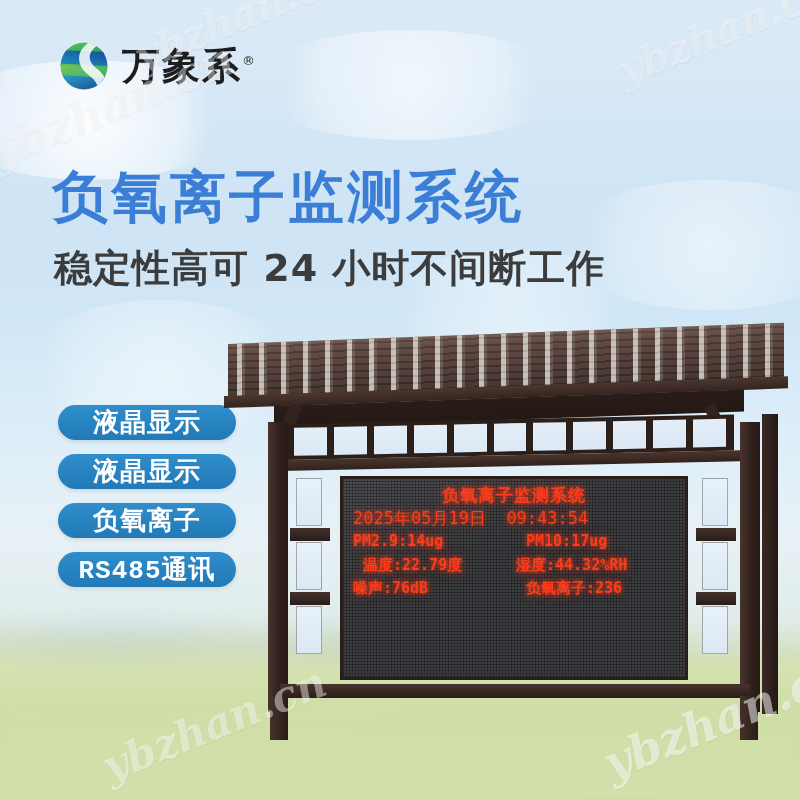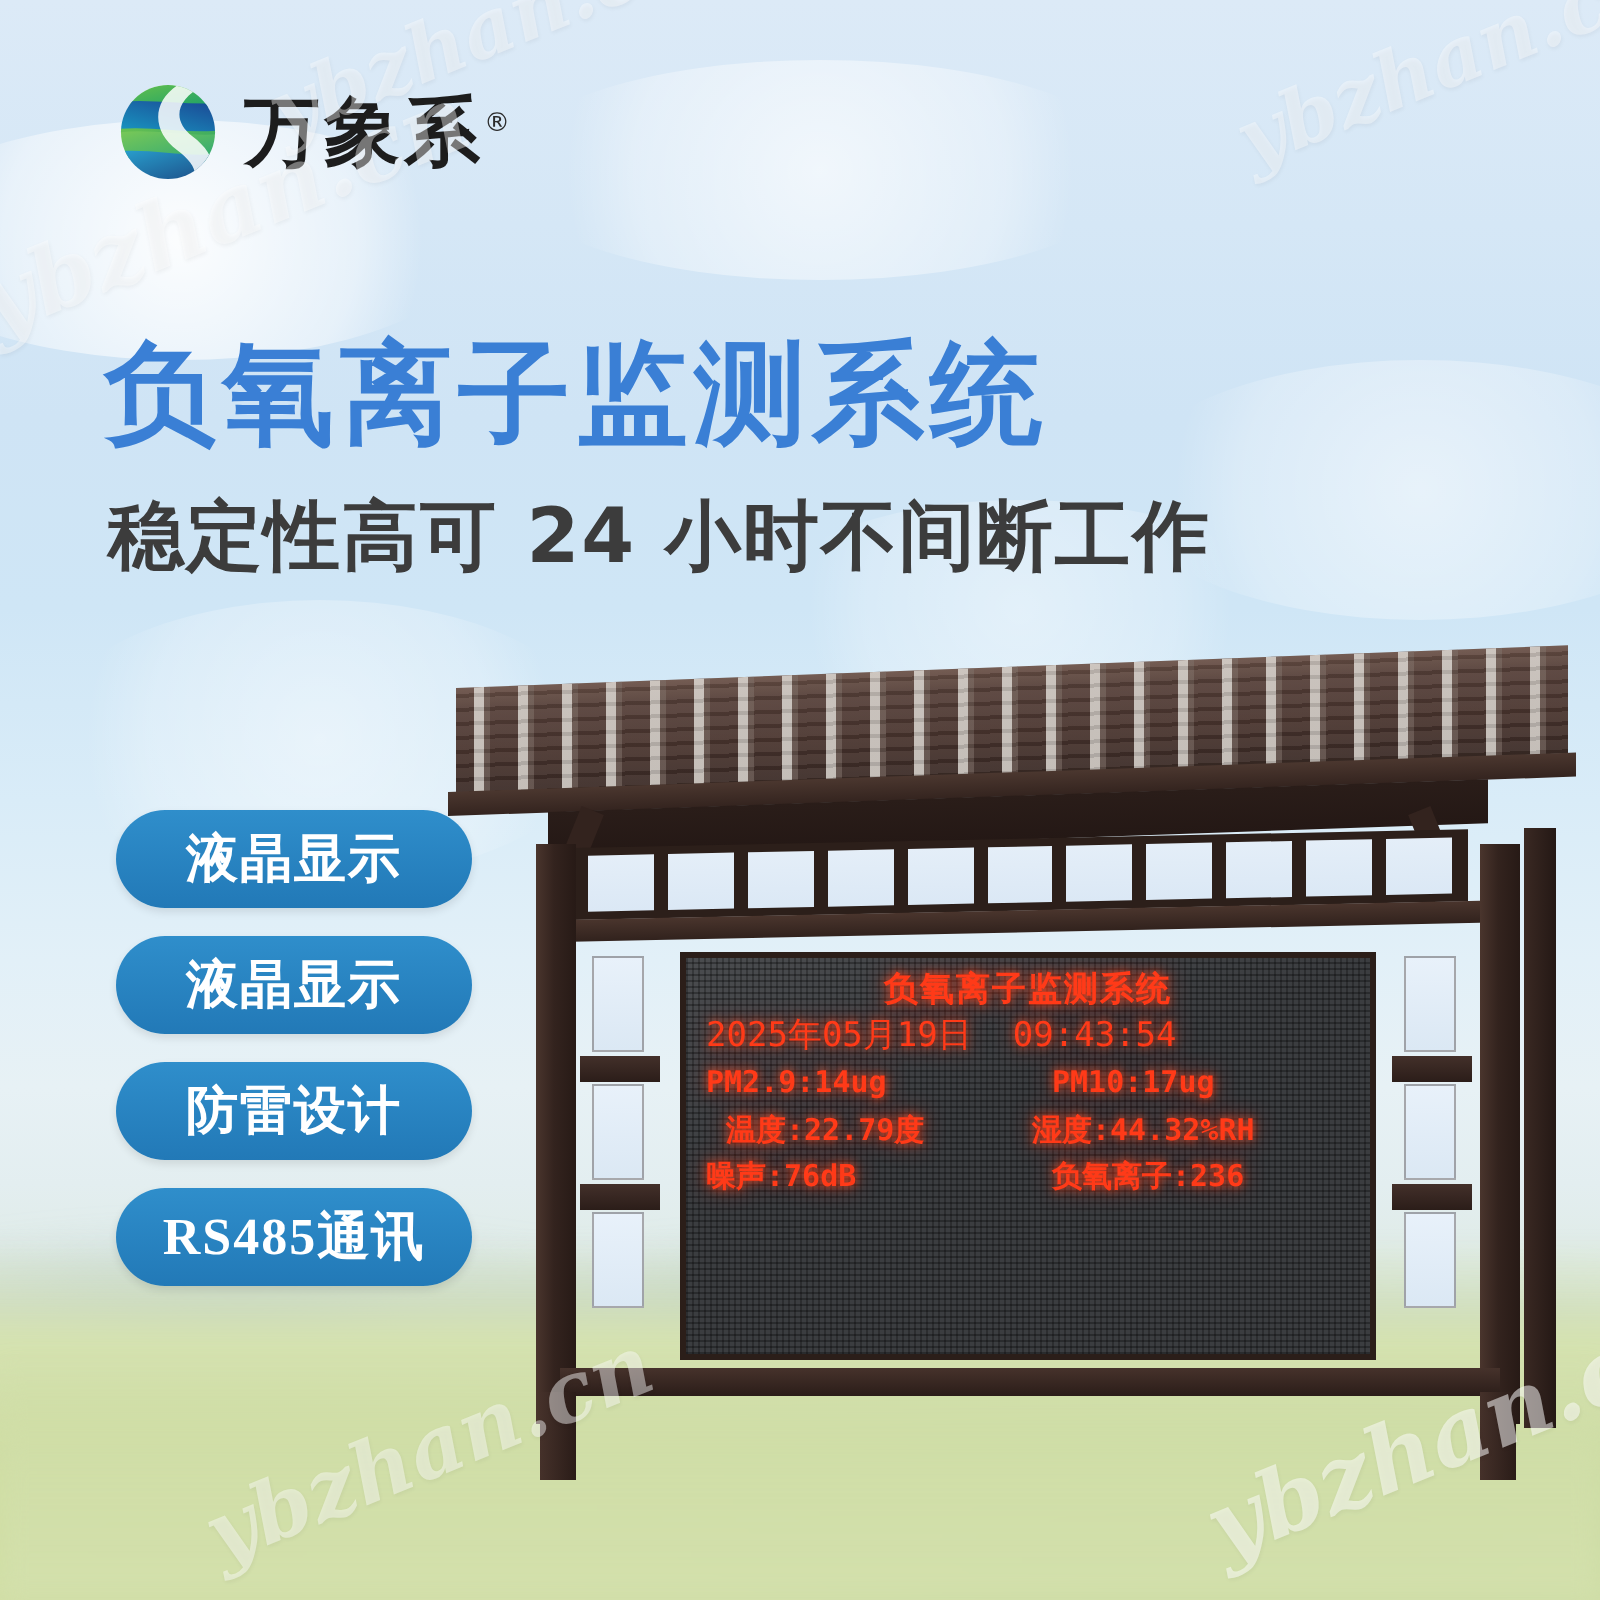--- a/index.html
+++ b/index.html
@@ -73,26 +73,26 @@
     color: #3c3c3c;
     font-family: "DejaVu Sans", "Liberation Sans", sans-serif;
   }
 
   
   .badges {
     position: absolute; left: 58px; top: 405px;
     display: flex; flex-direction: column; gap: 14px;
   }
   .badge {
-    min-width: 178px; height: 49px; border-radius: 26px;
+    min-width: 178px; height: 35px; border-radius: 26px;
     background: linear-gradient(180deg, #2f8ecb 0%, #2279b7 100%);
     color: #fff; font-size: 26px; font-weight: 700; letter-spacing: 1px;
     display: flex; align-items: center; justify-content: center;
     box-shadow: 0 2px 4px rgba(0,0,0,.10);
-    font-family: Liberation Serif, serif;
+    font-family: Liberation Mono, monospace;
     padding: 0 14px; white-space: nowrap;
   }
 
   
   #kiosk { position: absolute; left: 228px; top: 344px; width: 556px; height: 368px; }
 
   .roof {
     position: absolute; left: 0; top: 0; width: 556px; height: 58px;
     transform: skewY(-2.2deg); transform-origin: left top;
     background: linear-gradient(180deg, #6b5248 0%, #57413a 18%, #4a352f 58%, #3b2b26 100%);
@@ -284,21 +284,21 @@
       <span>万象系</span><span class="logo-r">®</span>
     </div>
   </div>
 
   <div class="title">负氧离子监测系统</div>
   <div class="subtitle">稳定性高可 24 小时不间断工作</div>
 
   <div class="badges">
     <div class="badge">液晶显示</div>
     <div class="badge">液晶显示</div>
-    <div class="badge">防雷设计</div>
+    <div class="badge">负氧离子</div>
     <div class="badge">RS485通讯</div>
   </div>
 
   <div id="kiosk">
     <div class="roof">
       <div class="tiles"></div>
       <div class="tile-dots"></div>
     </div>
     <div class="eave"></div>
     <div class="roof-under"></div>

